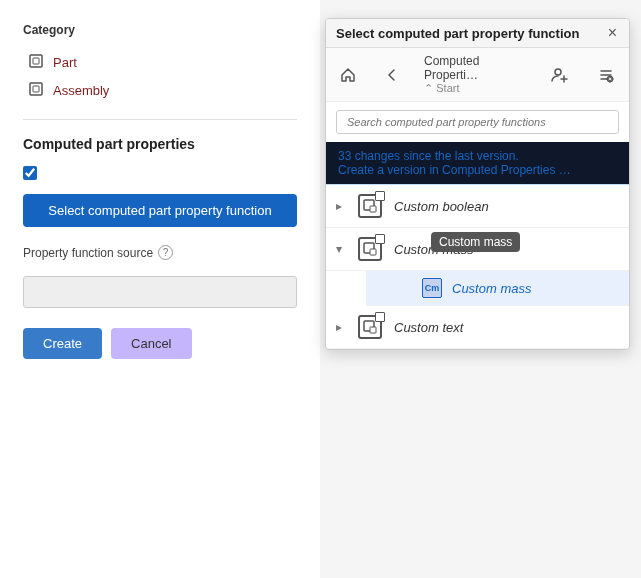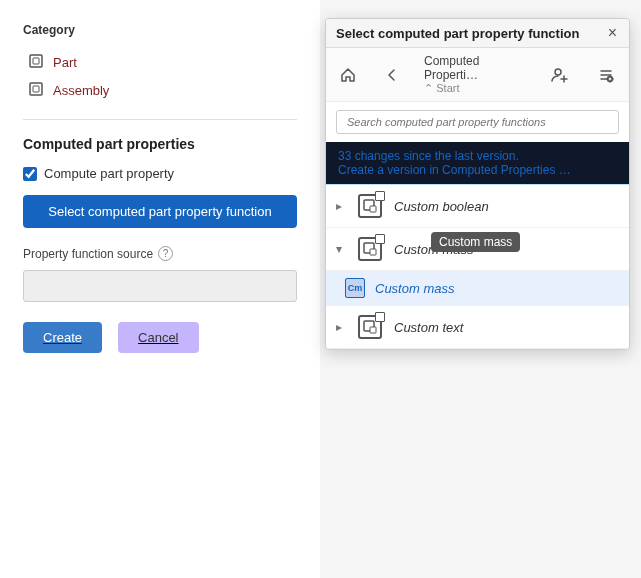--- a/index.html
+++ b/index.html
@@ -91,21 +91,21 @@
       margin-bottom: 18px;
       display: block;
       width: 100%;
       text-align: center;
     }
 
     .field-label {
       font-size: 12px;
       color: #444;
       font-weight: 500;
-      margin-bottom: 9px;
+      margin-bottom: 16px;
       display: flex;
       align-items: flex-end;
       gap: 5px;
     }
 
     .help-icon {
       width: 15px;
       height: 15px;
       border-radius: 50%;
       border: 1px solid #999;
@@ -126,23 +126,22 @@
       padding: 4px 8px;
       font-size: 13px;
     }
 
     .aggregated-section {
       margin-top: 20px;
     }
 
     .bottom-buttons {
       display: flex;
-      gap: 16px;
+      gap: 9px;
       margin-top: 20px;
-      text-decoration: underline;
     }
 
     .btn-create {
       background: #1565c0;
       color: #fff;
       border: none;
       border-radius: 4px;
       padding: 8px 20px;
       font-size: 13px;
       cursor: pointer;
@@ -270,21 +269,22 @@
       cursor: pointer;
       border-bottom: 1px solid #f0f0f0;
       position: relative;
     }
 
     .list-item.highlighted {
       background: #e8f0fe;
     }
 
     .list-item.sub-item {
-      padding-left: 19px;
+      padding-left: 56px;
+      margin-left: 40px;
     }
 
     .list-chevron {
       font-size: 12px;
       color: #777;
       margin-right: 8px;
       width: 12px;
       display: inline-block;
     }
 
@@ -377,21 +377,20 @@
     </div>
     <span>Assembly</span>
   </div>
 
   <hr class="divider">
 
   <div class="section-label">Computed part properties</div>
 
   <div class="checkbox-row">
     <input type="checkbox" checked="" style="">
-    <span>Compute part property</span>
   </div>
 
   <button class="select-btn">Select computed part property function</button>
 
   <div class="field-label">
     <span>Property function source</span>
     <span class="help-icon">?</span>
   </div>
   <input class="text-input" type="text" value="" style="">
 

